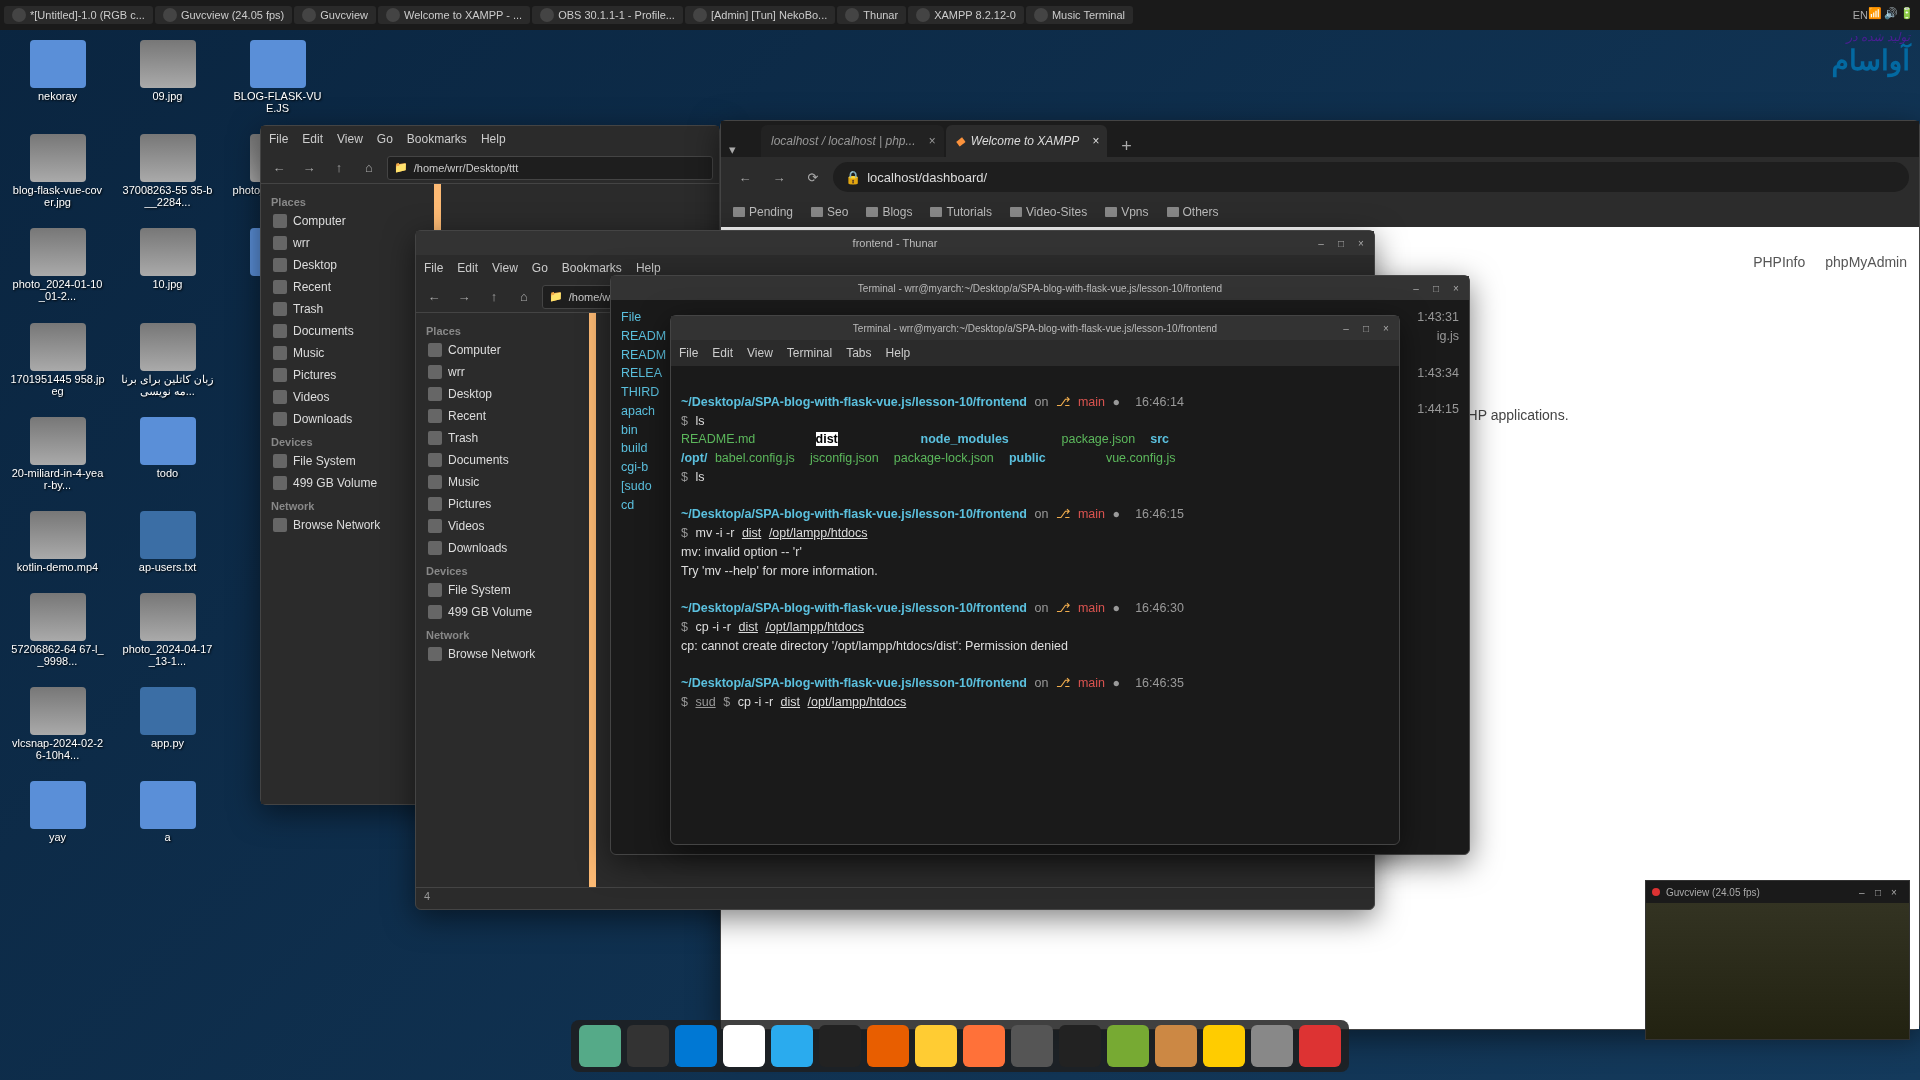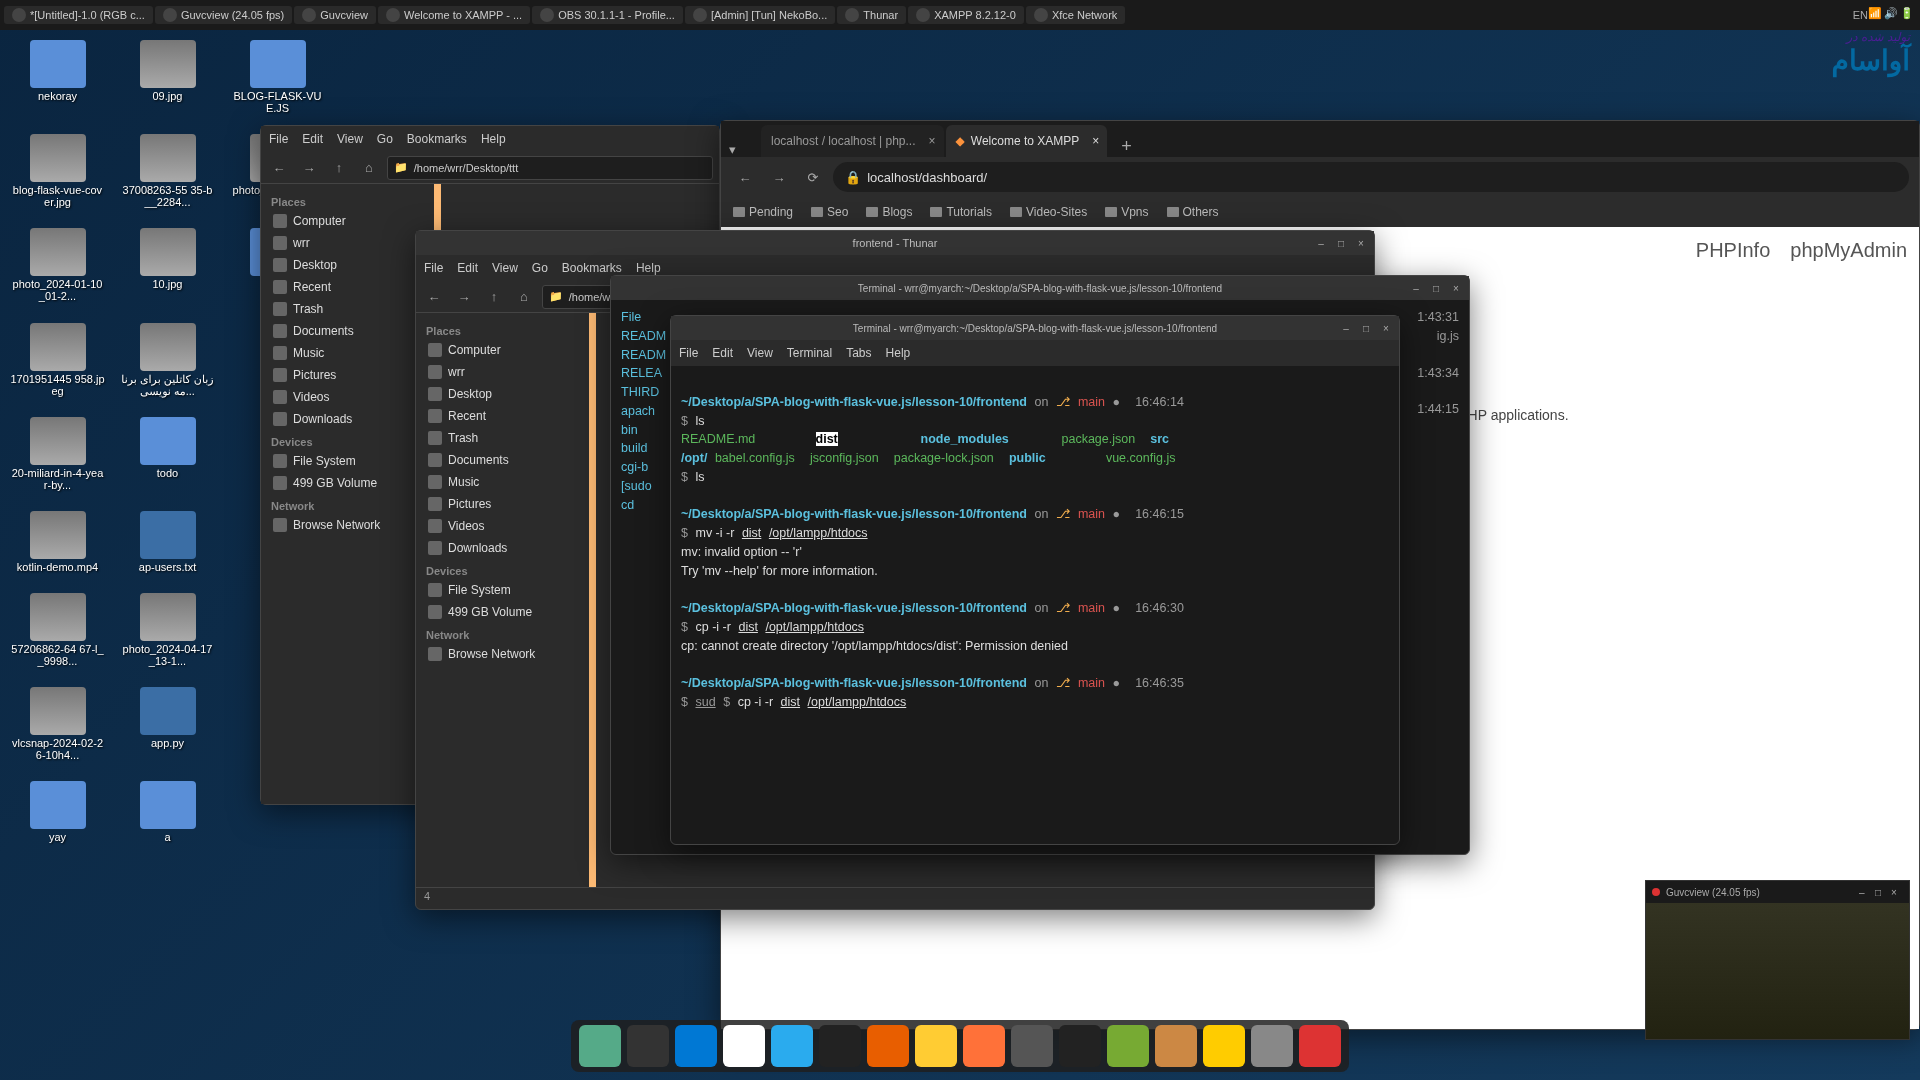--- a/index.html
+++ b/index.html
@@ -48,32 +48,32 @@
 .c-yellow { color: #f0ad4e; }
 .c-red { color: #d9534f; }
 .c-grey { color: #999; }
 .c-bold { font-weight: bold; }
 .hl { background: #fff; color: #000; }
 .underline { text-decoration: underline; }
 
 
 .browser { background: #2c2c2c; }
 .br-tabs { height: 36px; background: #1c1c1c; display: flex; align-items: flex-end; padding-left: 40px; }
-.br-tab { height: 32px; background: #2c2c2c; border-radius: 6px 6px 0 0; display: flex; align-items: center; padding: 0 28px 0 10px; font-size: 12px; color: #ddd; margin-right: 2px; position: relative; cursor: pointer; max-width: 250px; }
+.br-tab { height: 32px; background: #2c2c2c; border-radius: 6px 6px 0 0; display: flex; align-items: center; padding: 0 28px 0 10px; font-size: 12px; color: #ddd; margin-right: 2px; position: relative; cursor: pointer; max-width: 250px; font-style: italic; }
 .br-tab.inactive { background: #222; color: #999; }
 .br-tab .tab-x { position: absolute; right: 8px; }
 .br-addtab { color: #aaa; padding: 0 12px; cursor: pointer; font-size: 18px; }
 .br-addr { height: 40px; display: flex; align-items: center; padding: 0 10px; gap: 6px; }
 .br-addr .nb { width: 28px; height: 28px; color: #aaa; display: flex; align-items: center; justify-content: center; cursor: pointer; }
 .br-url { flex: 1; height: 30px; background: #1e1e1e; border-radius: 15px; display: flex; align-items: center; padding: 0 12px; font-size: 13px; color: #ddd; gap: 6px; }
 .br-marks { height: 30px; display: flex; align-items: center; padding: 0 12px; gap: 18px; font-size: 12px; color: #bbb; }
 .br-marks span { cursor: pointer; display: flex; align-items: center; gap: 4px; }
 .br-fold { width: 12px; height: 10px; background: #888; border-radius: 1px; display: inline-block; }
 .br-page { flex: 1; background: #fff; color: #333; padding: 20px 30px; overflow: hidden; position: relative; }
-.br-nav { position: absolute; top: 12px; right: 12px; display: flex; gap: 20px; color: #555; font-size: 20px; }
+.br-nav { position: absolute; top: 27px; right: 12px; display: flex; gap: 20px; color: #555; font-size: 14px; }
 .br-nav span { cursor: pointer; }
 .xampp-h1 { font-size: 40px; font-weight: 300; margin: 20px 0 0; color: #333; }
 .xampp-h2 { font-size: 28px; font-weight: 300; margin: 40px 0 20px; color: #333; }
 .xampp-p { font-size: 14px; line-height: 1.6; margin: 10px 0; color: #444; }
 .xampp-a { color: #2a7ae2; }
 .xampp-social { margin-top: 60px; display: flex; gap: 8px; justify-content: center; }
 .xampp-social span { width: 28px; height: 28px; background: #3b5998; color: #fff; display: flex; align-items: center; justify-content: center; font-weight: bold; font-size: 14px; }
 
 
 .pip { position: absolute; bottom: 40px; right: 10px; width: 265px; height: 160px; background: #000; border: 1px solid #333; z-index: 200; }
@@ -124,21 +124,21 @@
       <div class="panel-btn">
         <span class="dot"></span>
         <span class="txt">Thunar</span>
       </div>
       <div class="panel-btn">
         <span class="dot"></span>
         <span class="txt">XAMPP 8.2.12-0</span>
       </div>
       <div class="panel-btn">
         <span class="dot"></span>
-        <span class="txt">Xfce Network</span>
+        <span class="txt">Music Terminal</span>
       </div>
     </div>
   <div class="panel-right">
     <span>EN</span>
     <span class="panel-ic">📶</span>
     <span class="panel-ic">🔊</span>
     <span class="panel-ic">🔋</span>
   </div>
 </div>
 

